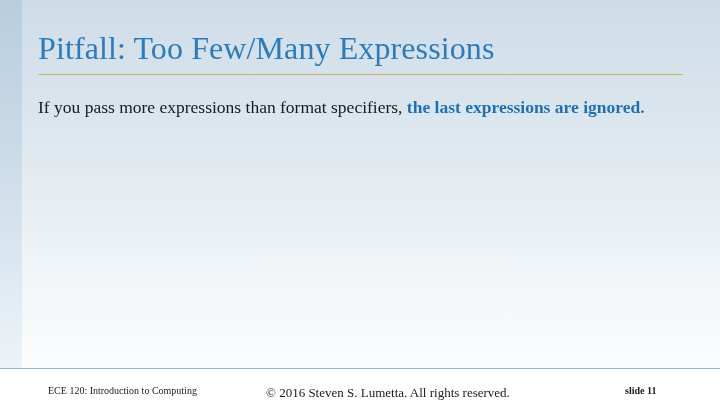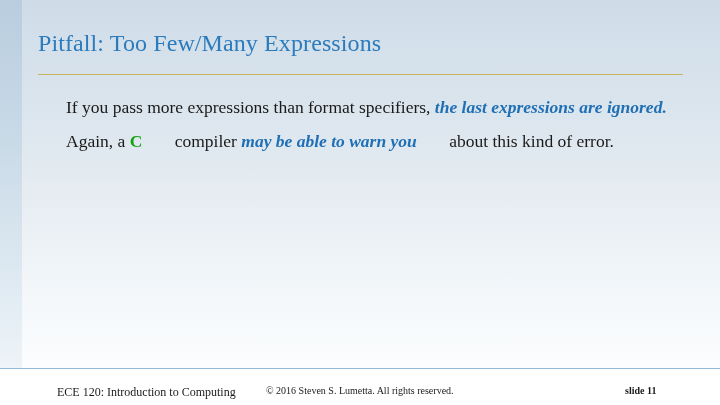--- a/index.html
+++ b/index.html
@@ -27,21 +27,21 @@
     width: 22px;
     height: 405px;
     background: linear-gradient(to bottom, #b9cddf 0%, #c9dae7 35%, #dfeaf2 70%, #f4f8fb 100%);
   }
   #title {
     position: absolute;
     left: 38px;
     top: 30px;
     width: 640px;
     font-family: "Liberation Serif", serif;
-    font-size: 24px;
+    font-size: 32px;
     color: #2b7bbd;
     letter-spacing: 0.1px;
     white-space: nowrap;
   }
   #title-rule {
     position: absolute;
     left: 38px;
     top: 74px;
     width: 645px;
     height: 1px;
@@ -56,62 +56,61 @@
   .para {
     font-size: 17.5px;
     line-height: 1.28;
     color: #1a1a1a;
     margin-bottom: 12px;
   }
   .para:last-child { margin-bottom: 0; }
   .hl {
     color: #1f6fb5;
     font-weight: bold;
-    font-style: italic;
   }
   .mono {
     font-family: "Liberation Mono", monospace;
     color: #1f6fb5;
     font-weight: bold;
     font-size: 16px;
   }
   .green {
     color: #17a215;
     font-weight: bold;
   }
-  .black { color: #1a1a1a; margin-left: 28px; }
+  .black { color: #1a1a1a; }
   #footer-rule-top {
     position: absolute;
     left: 0;
     top: 368px;
     width: 720px;
     height: 1px;
     background: #8fb9d8;
   }
   #footer {
     position: absolute;
     left: 0;
     top: 369px;
     width: 720px;
     height: 36px;
     background: #ffffff;
   }
   #footer-left {
     position: absolute;
-    left: 57px;
+    left: 48px;
     top: 385px;
-    font-size: 12px;
+    font-size: 10px;
     color: #1a1a1a;
     font-family: "Liberation Serif", serif;
   }
   #footer-center {
     position: absolute;
     left: 266px;
     top: 385px;
-    font-size: 10px;
+    font-size: 13px;
     color: #1a1a1a;
     font-family: "Liberation Serif", serif;
   }
   #footer-right {
     position: absolute;
     left: 625px;
     top: 385px;
     font-size: 10px;
     color: #1a1a1a;
     font-family: "Liberation Serif", serif;
@@ -128,23 +127,20 @@
   <div id="title">Pitfall: Too Few/Many Expressions</div>
   <div id="title-rule"></div>
 
   <div id="body">
 
     <div class="para">
       <span class="black">If you pass more expressions than format specifiers, </span><span class="hl">the last expressions are ignored.</span>
     </div>
 
 
-    <div class="para">
-      <span class="black">Again, a </span><span class="green">C</span><span class="black"> compiler </span><span class="hl">may be able to warn you</span><span class="black"> about this kind of error.</span>
-    </div>
 
   </div>
 
   <div id="footer-rule-top"></div>
   <div id="footer"></div>
   <div id="footer-left">ECE 120: Introduction to Computing</div>
   <div id="footer-center">© 2016 Steven S. Lumetta.  All rights reserved.</div>
   <div id="footer-right">slide 11</div>
 
 </div>

